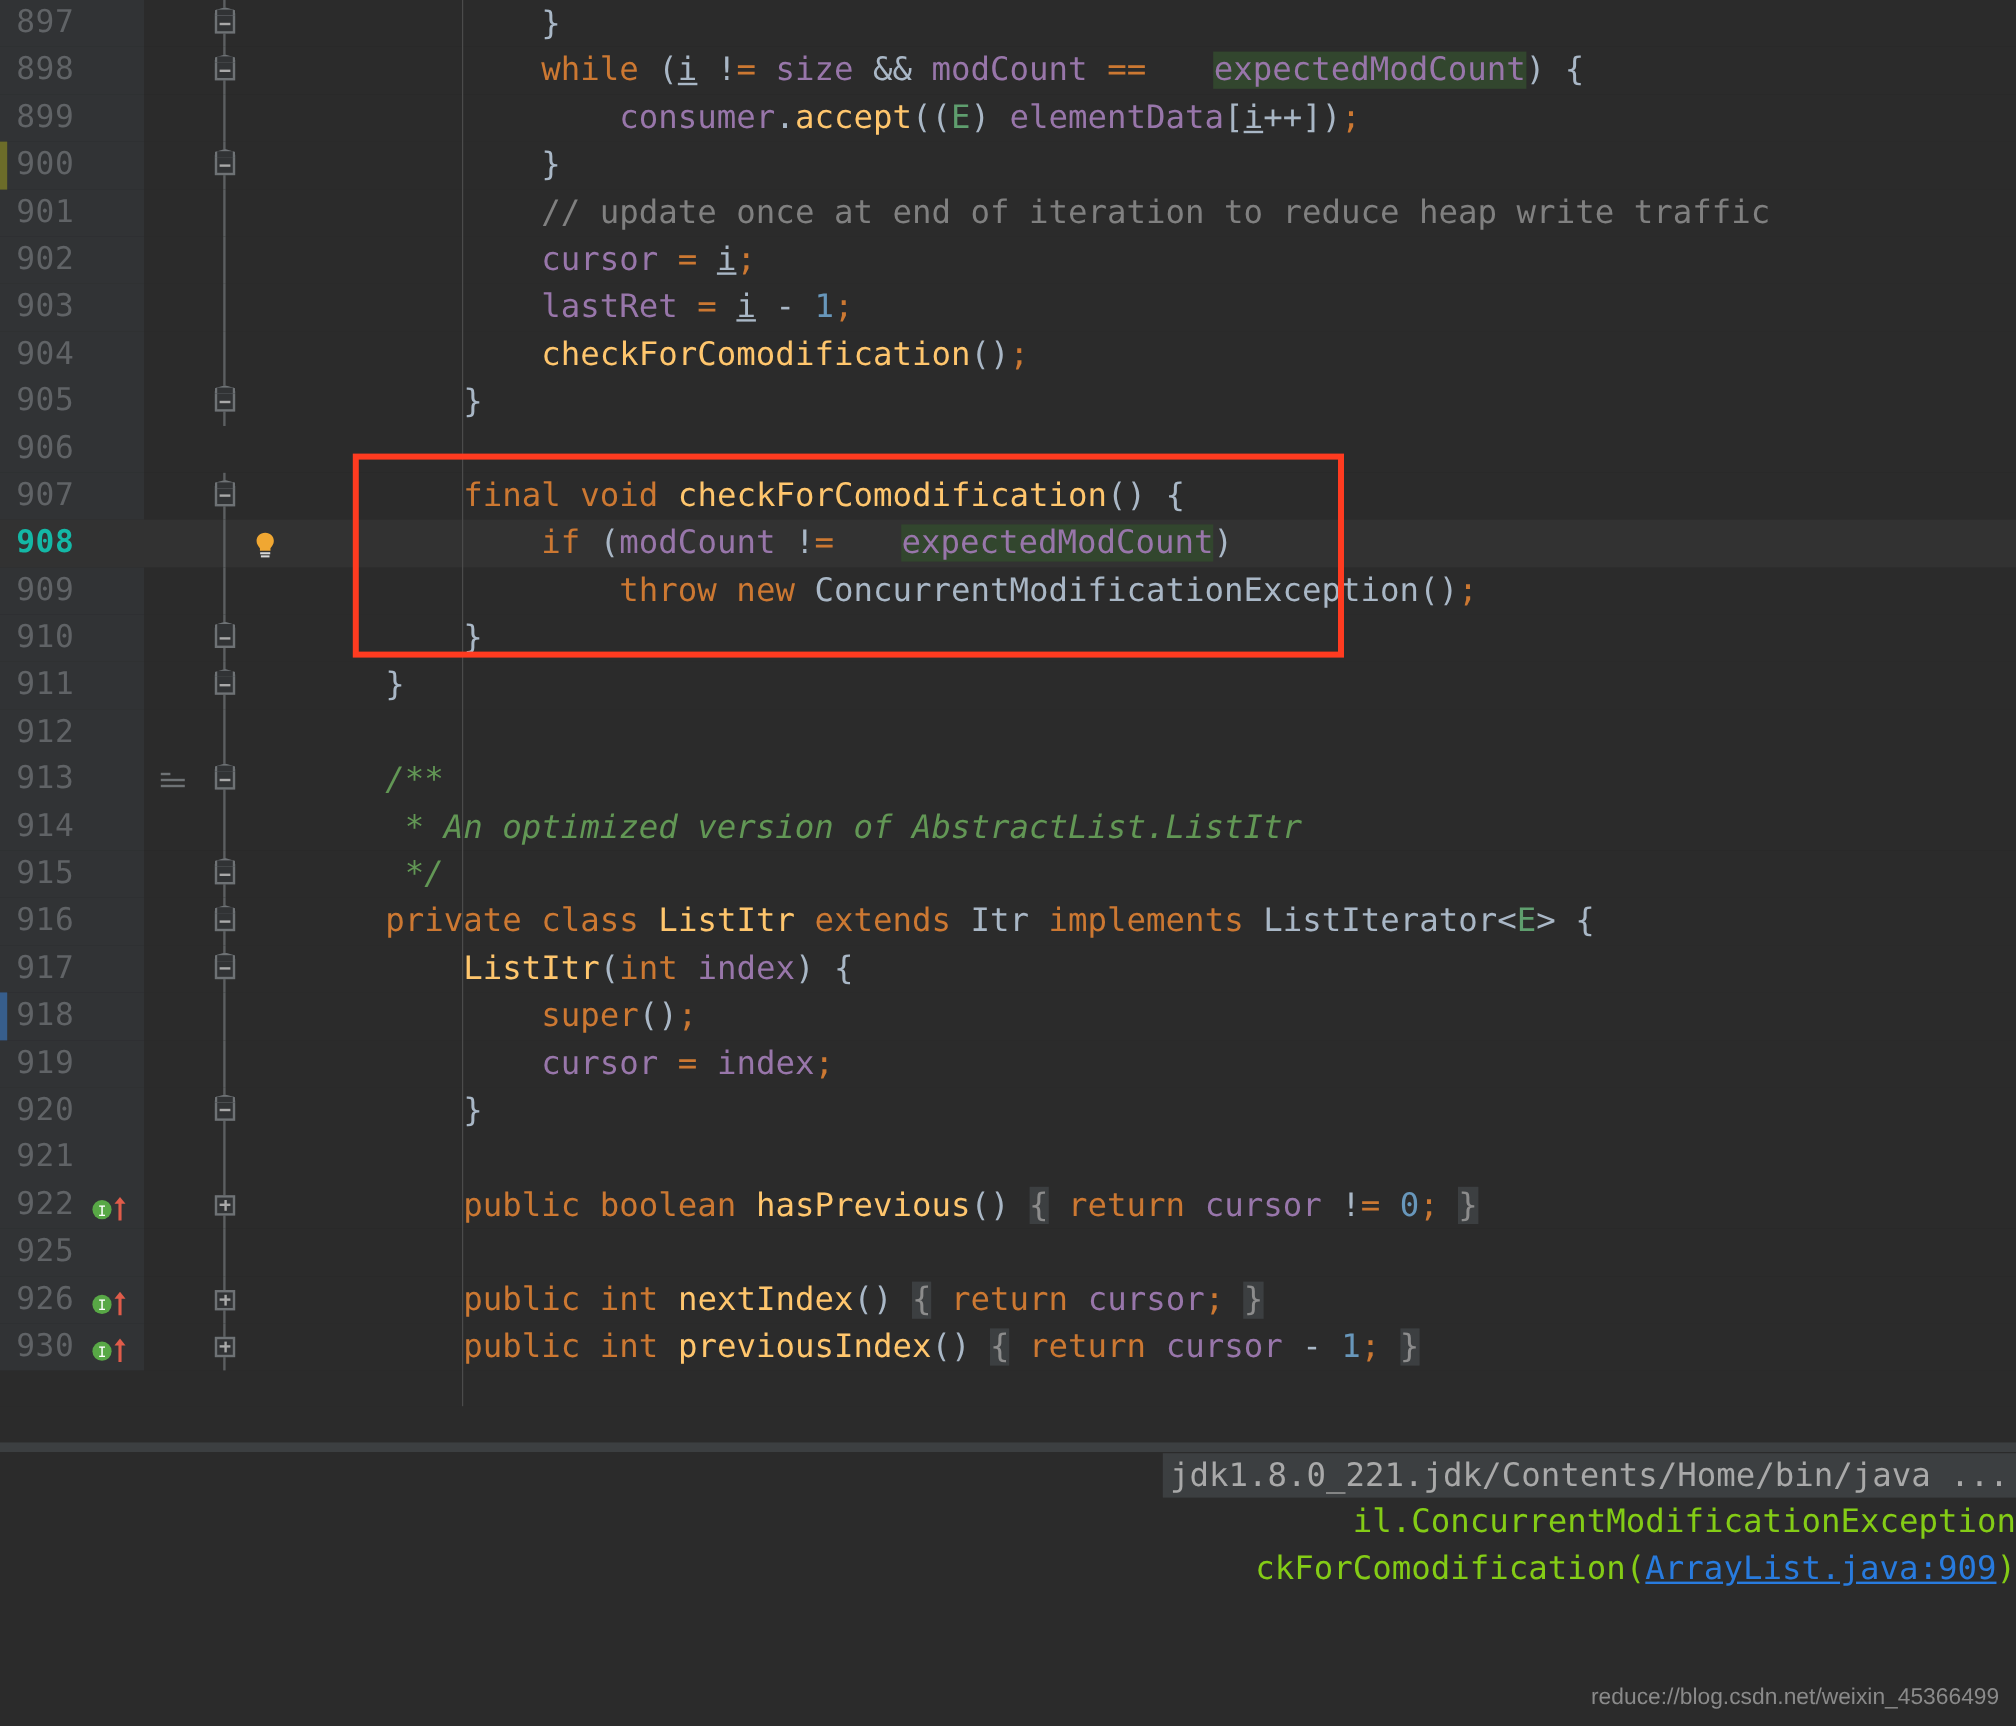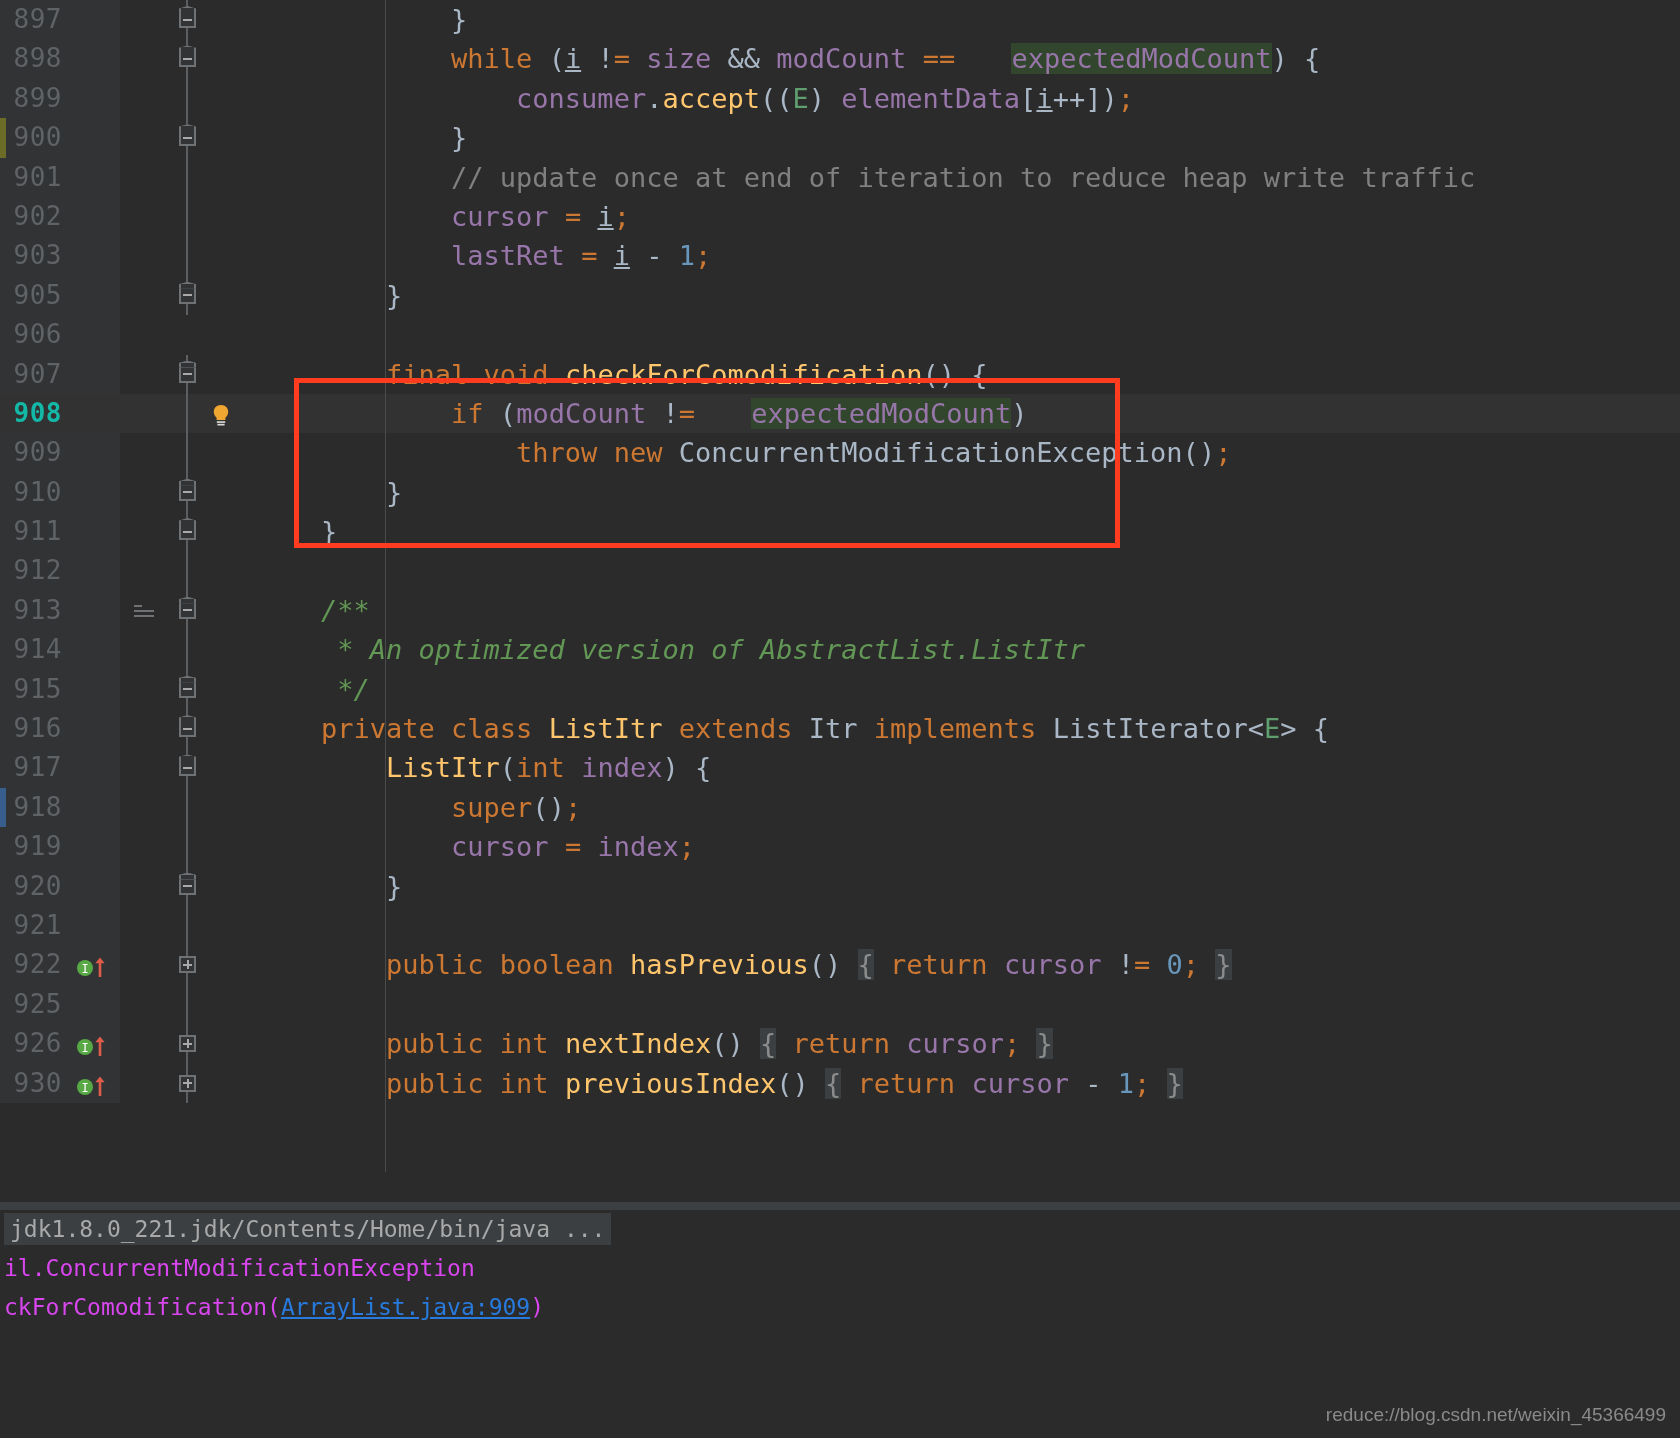--- a/index.html
+++ b/index.html
@@ -120,25 +120,25 @@
   }
   #splitter{
     position:absolute;left:0;top:1202px;width:1680px;height:8px;background:#3c3f41;
   }
   #console{
     position:absolute;left:0;top:1210px;width:1680px;height:228px;
     background:#2b2b2b;overflow:hidden;
   }
   .cline{
     position:relative;height:39px;line-height:39px;white-space:pre;
-    font-size:23px;padding-left:4px;
+    font-size:27px;padding-left:4px;text-align:right;
   }
   .cpath{color:#a9a9a9;}
   .cpath span{background:#3c3f41;padding:3px 6px;}
-  .cerr{color:#d946ef;margin-top:16px;}
+  .cerr{color:#84cc16;margin-top:16px;}
   .clink{color:#287bde;text-decoration:underline;}
 
   #watermark{
     position:absolute;right:14px;bottom:12px;
     color:#8a8a8a;font-size:19px;
     font-family:"Liberation Sans",sans-serif;
     z-index:30;
   }
 </style>
 </head>
@@ -146,20 +146,21 @@
 
 <div id="editor">
   <div id="rows">
       <div class="row"><div class="gutterbg"></div><div class="codebg"></div><div class="lnum">897</div><div class="gutter-markers"><div class="foldline"></div><div class="foldbox top"></div></div><div class="code">&nbsp;&nbsp;&nbsp;&nbsp;&nbsp;&nbsp;&nbsp;&nbsp;&nbsp;&nbsp;&nbsp;&nbsp;<span class="pln">}</span></div></div>
       <div class="row"><div class="gutterbg"></div><div class="codebg"></div><div class="lnum">898</div><div class="gutter-markers"><div class="foldline"></div><div class="foldbox top"></div></div><div class="code">&nbsp;&nbsp;&nbsp;&nbsp;&nbsp;&nbsp;&nbsp;&nbsp;&nbsp;&nbsp;&nbsp;&nbsp;<span class="kw">while</span>&nbsp;<span class="pln">(</span><span class="pln ul">i</span>&nbsp;<span class="pln">!</span><span class="kw">=</span>&nbsp;<span class="field">size</span>&nbsp;<span class="pln">&amp;</span><span class="pln">&amp;</span>&nbsp;<span class="field">modCount</span>&nbsp;<span class="kw">=</span><span class="kw">=</span>&nbsp;<span class="field hl">expectedModCount</span><span class="pln">)</span>&nbsp;<span class="pln">{</span></div></div>
       <div class="row"><div class="gutterbg"></div><div class="codebg"></div><div class="lnum">899</div><div class="gutter-markers"><div class="foldline"></div></div><div class="code">&nbsp;&nbsp;&nbsp;&nbsp;&nbsp;&nbsp;&nbsp;&nbsp;&nbsp;&nbsp;&nbsp;&nbsp;&nbsp;&nbsp;&nbsp;&nbsp;<span class="field">consumer</span><span class="pln">.</span><span class="mth">accept</span><span class="pln">(</span><span class="pln">(</span><span class="gen">E</span><span class="pln">)</span>&nbsp;<span class="field">elementData</span><span class="pln">[</span><span class="pln ul">i</span><span class="pln">+</span><span class="pln">+</span><span class="pln">]</span><span class="pln">)</span><span class="kw">;</span></div></div>
       <div class="row"><div class="gutterbg"></div><div class="codebg"></div><div class="changebar mod"></div><div class="lnum">900</div><div class="gutter-markers"><div class="foldline"></div><div class="foldbox top"></div></div><div class="code">&nbsp;&nbsp;&nbsp;&nbsp;&nbsp;&nbsp;&nbsp;&nbsp;&nbsp;&nbsp;&nbsp;&nbsp;<span class="pln">}</span></div></div>
       <div class="row"><div class="gutterbg"></div><div class="codebg"></div><div class="lnum">901</div><div class="gutter-markers"><div class="foldline"></div></div><div class="code">            <span class="cmt">// update once at end of iteration to reduce heap write traffic</span></div></div>
       <div class="row"><div class="gutterbg"></div><div class="codebg"></div><div class="lnum">902</div><div class="gutter-markers"><div class="foldline"></div></div><div class="code">&nbsp;&nbsp;&nbsp;&nbsp;&nbsp;&nbsp;&nbsp;&nbsp;&nbsp;&nbsp;&nbsp;&nbsp;<span class="field">cursor</span>&nbsp;<span class="kw">=</span>&nbsp;<span class="pln ul">i</span><span class="kw">;</span></div></div>
       <div class="row"><div class="gutterbg"></div><div class="codebg"></div><div class="lnum">903</div><div class="gutter-markers"><div class="foldline"></div></div><div class="code">&nbsp;&nbsp;&nbsp;&nbsp;&nbsp;&nbsp;&nbsp;&nbsp;&nbsp;&nbsp;&nbsp;&nbsp;<span class="field">lastRet</span>&nbsp;<span class="kw">=</span>&nbsp;<span class="pln ul">i</span>&nbsp;<span class="pln">-</span>&nbsp;<span class="num">1</span><span class="kw">;</span></div></div>
+      <div class="row"><div class="gutterbg"></div><div class="codebg"></div><div class="lnum">904</div><div class="gutter-markers"><div class="foldline"></div></div><div class="code">&nbsp;&nbsp;&nbsp;&nbsp;&nbsp;&nbsp;&nbsp;&nbsp;&nbsp;&nbsp;&nbsp;&nbsp;<span class="mth">checkForComodification</span><span class="pln">(</span><span class="pln">)</span><span class="kw">;</span></div></div>
       <div class="row"><div class="gutterbg"></div><div class="codebg"></div><div class="lnum">905</div><div class="gutter-markers"><div class="foldline"></div><div class="foldbox top"></div></div><div class="code">&nbsp;&nbsp;&nbsp;&nbsp;&nbsp;&nbsp;&nbsp;&nbsp;<span class="pln">}</span></div></div>
       <div class="row"><div class="gutterbg"></div><div class="codebg"></div><div class="lnum">906</div><div class="gutter-markers"></div><div class="code"></div></div>
       <div class="row"><div class="gutterbg"></div><div class="codebg"></div><div class="lnum">907</div><div class="gutter-markers"><div class="foldline"></div><div class="foldbox top"></div></div><div class="code">&nbsp;&nbsp;&nbsp;&nbsp;&nbsp;&nbsp;&nbsp;&nbsp;<span class="kw">final</span>&nbsp;<span class="kw">void</span>&nbsp;<span class="mth">checkForComodification</span><span class="pln">(</span><span class="pln">)</span>&nbsp;<span class="pln">{</span></div></div>
       <div class="row current"><div class="gutterbg"></div><div class="codebg"></div><div class="lnum">908</div><div class="gutter-markers"><div class="foldline"></div><div class="bulb"><svg width="26" height="26" viewBox="0 0 26 26">
               <path d="M13 3 C8.5 3 5.8 6.2 5.8 9.9 C5.8 12.6 7.4 14.4 8.6 15.8 L8.6 18 L17.4 18 L17.4 15.8 C18.6 14.4 20.2 12.6 20.2 9.9 C20.2 6.2 17.5 3 13 3 Z" fill="#f0a732"></path>
               <rect x="8.8" y="19.2" width="8.4" height="1.7" fill="#d8d8d8"></rect>
               <rect x="9.4" y="21.8" width="7.2" height="1.7" fill="#d8d8d8"></rect>
             </svg></div></div><div class="code">&nbsp;&nbsp;&nbsp;&nbsp;&nbsp;&nbsp;&nbsp;&nbsp;&nbsp;&nbsp;&nbsp;&nbsp;<span class="kw">if</span>&nbsp;<span class="pln">(</span><span class="field">modCount</span>&nbsp;<span class="pln">!</span><span class="kw">=</span>&nbsp;<span class="field hl">expectedModCount</span><span class="pln">)</span></div></div>
       <div class="row"><div class="gutterbg"></div><div class="codebg"></div><div class="lnum">909</div><div class="gutter-markers"><div class="foldline"></div></div><div class="code">&nbsp;&nbsp;&nbsp;&nbsp;&nbsp;&nbsp;&nbsp;&nbsp;&nbsp;&nbsp;&nbsp;&nbsp;&nbsp;&nbsp;&nbsp;&nbsp;<span class="kw">throw</span>&nbsp;<span class="kw">new</span>&nbsp;<span class="pln">ConcurrentModificationException</span><span class="pln">(</span><span class="pln">)</span><span class="kw">;</span></div></div>
       <div class="row"><div class="gutterbg"></div><div class="codebg"></div><div class="lnum">910</div><div class="gutter-markers"><div class="foldline"></div><div class="foldbox top"></div></div><div class="code">&nbsp;&nbsp;&nbsp;&nbsp;&nbsp;&nbsp;&nbsp;&nbsp;<span class="pln">}</span></div></div>

